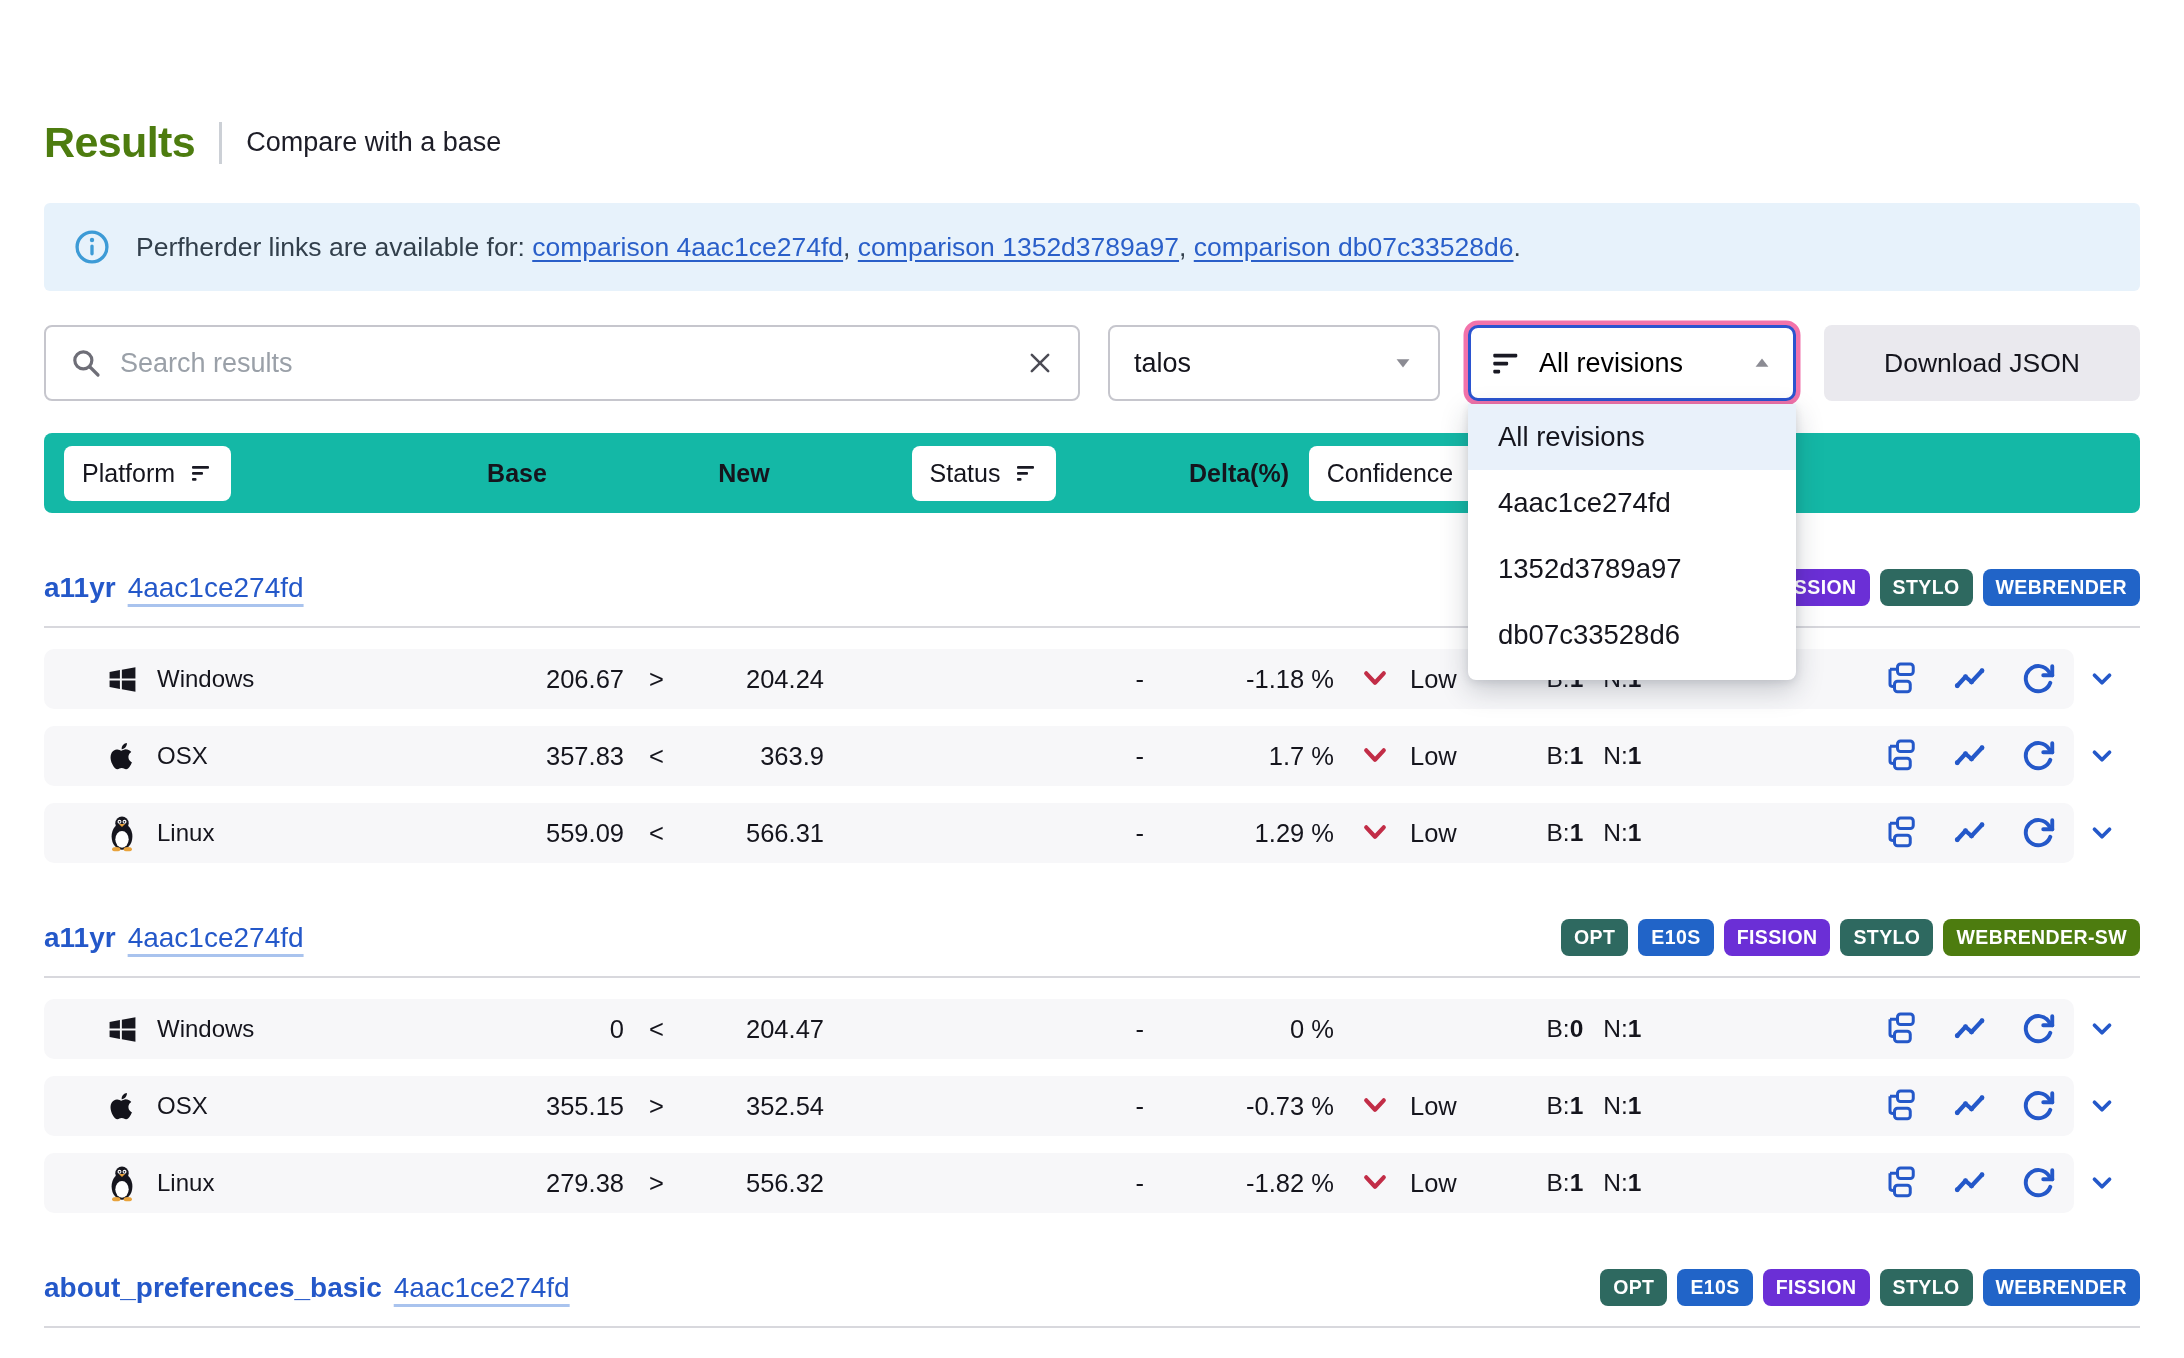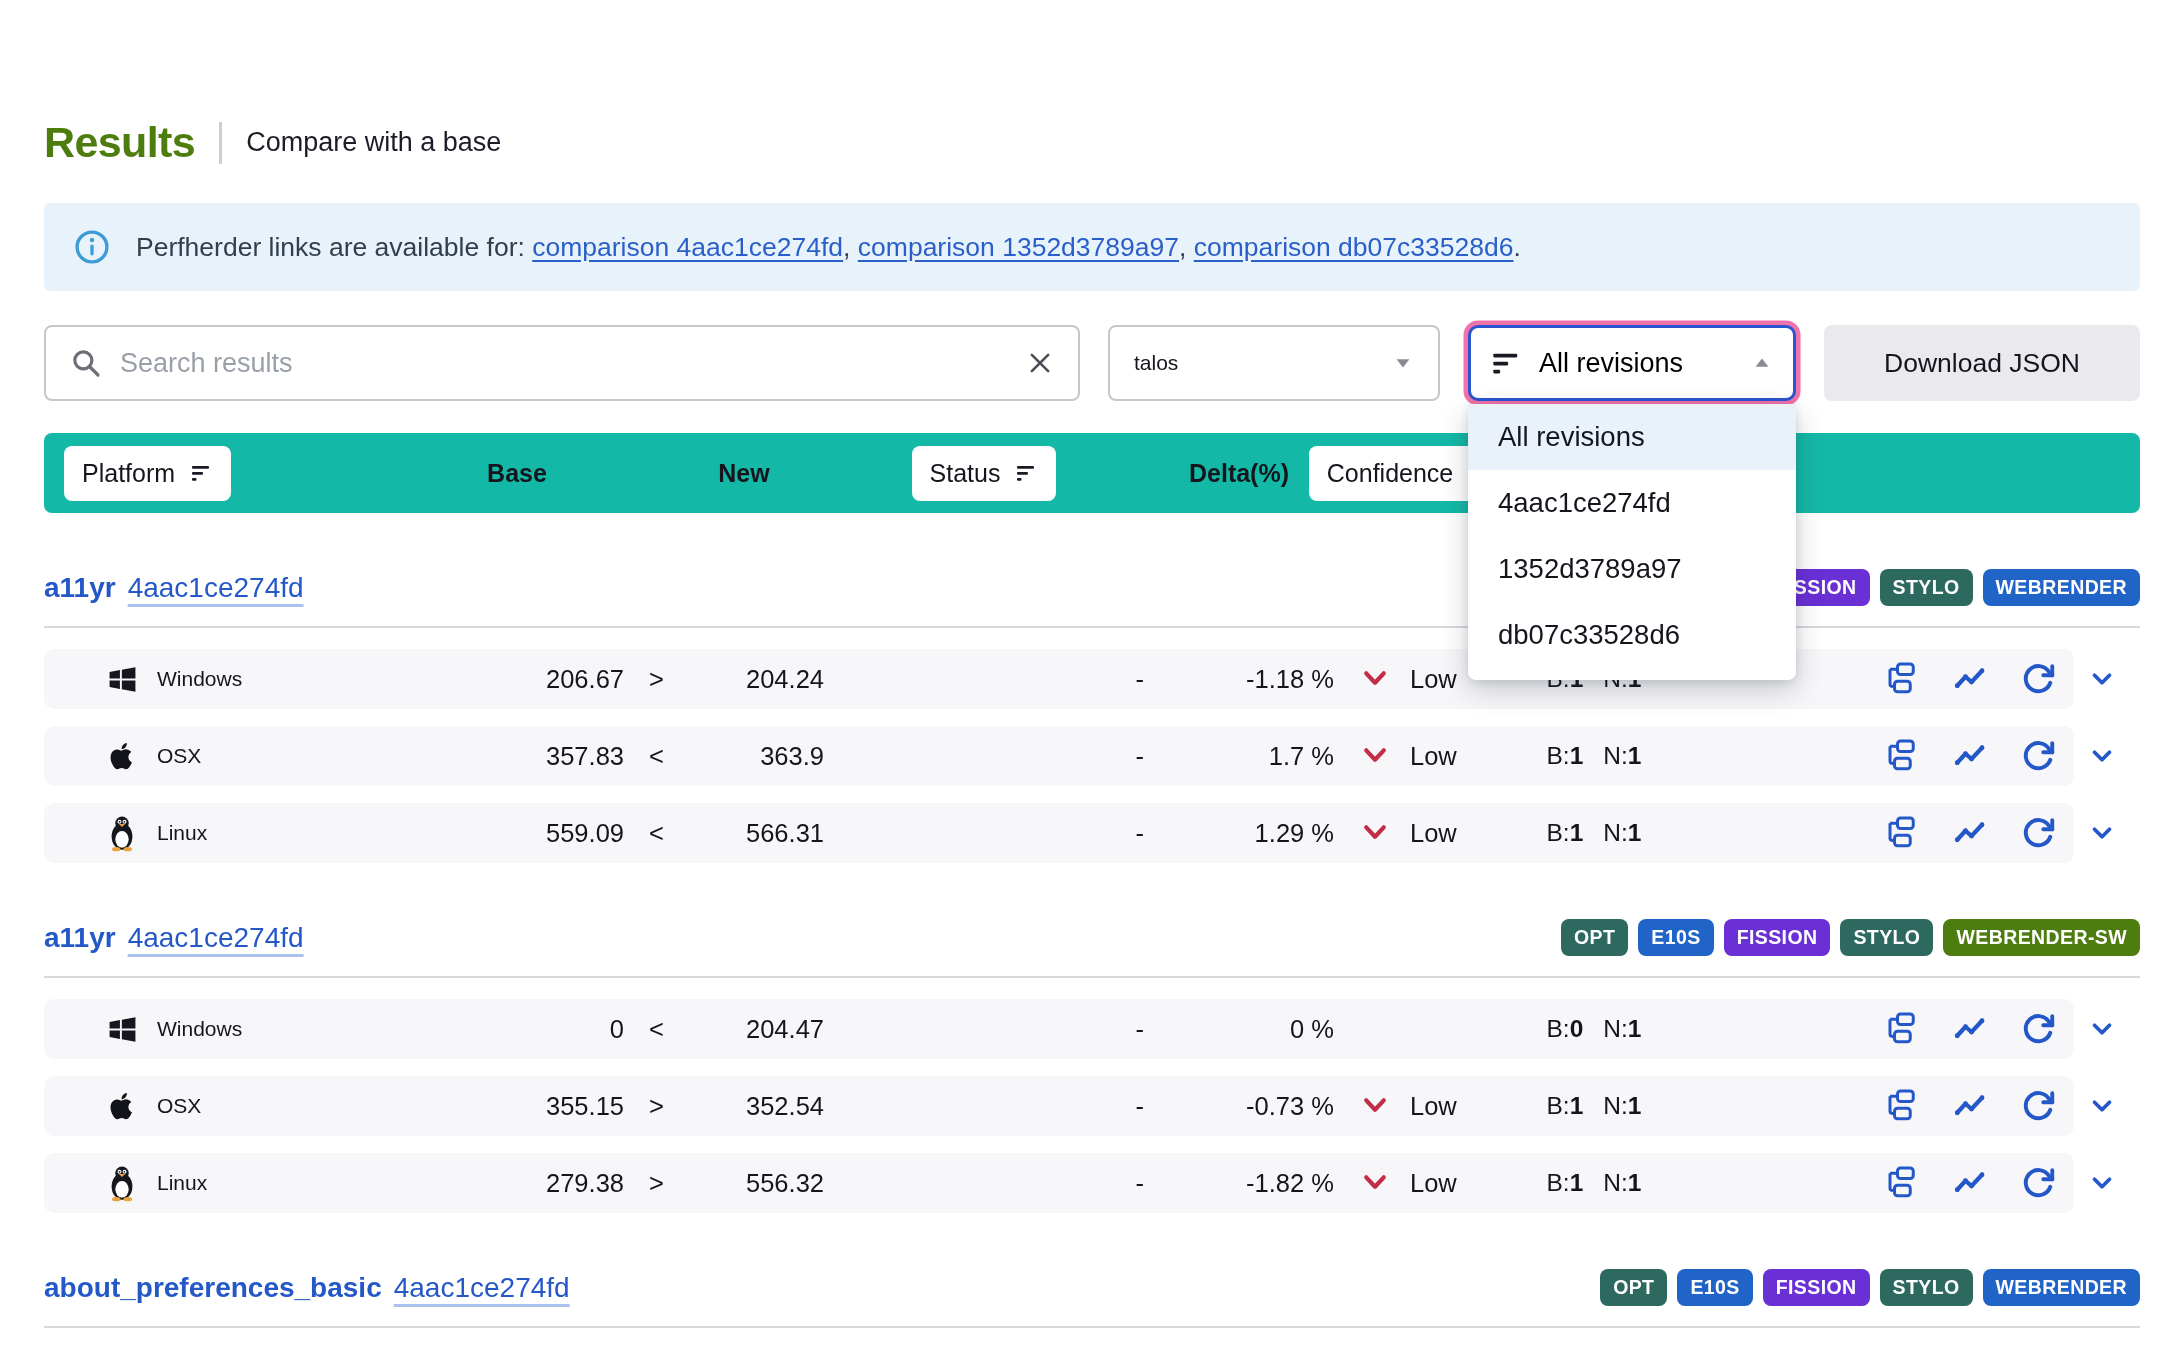--- a/index.html
+++ b/index.html
@@ -20,21 +20,21 @@
   .banner a { color:var(--link-blue); text-decoration:underline; text-underline-offset:4px; cursor:pointer; }
 
   
   .controls { margin-top:34px; display:flex; height:76px; gap:28px; }
   .searchbox { width:1036px; border:2px solid #c6c6cd; border-radius:8px;
     display:flex; align-items:center; padding:16px 24px; gap:18px; background:#fff; }
   .searchbox input { border:none; outline:none; flex:1; font-size:27px; color:#1a1a24;
     font-family:"Liberation Sans", sans-serif; background:transparent; }
   .searchbox input::placeholder { color:#9aa0a8; }
   .select { width:332px; border:2px solid #c6c6cd; border-radius:8px; background:#fff;
-    display:flex; align-items:center; padding:0 24px; font-size:21px; cursor:pointer; }
+    display:flex; align-items:center; padding:0 24px; font-size:27px; cursor:pointer; }
   .select .lbl { flex:1; text-align:left; }
   .allrev { width:328px; background:#fff; border:3px solid var(--focus-border); border-radius:10px;
     box-shadow:0 0 0 4.5px var(--focus-ring); display:flex; align-items:center; gap:16px;
     padding:0 20px; font-size:27px; cursor:pointer; font-family:"Liberation Sans", sans-serif; }
   .allrev .lbl { flex:1; text-align:left; }
   .download { width:316px; background:#eae9ee; border:none; border-radius:8px; font-size:26.5px;
     color:#15151d; cursor:pointer; font-family:"Liberation Sans", sans-serif; }
 
   
   .dropdown { position:absolute; left:1468px; top:404px; width:328px; background:#fff; z-index:40;
@@ -63,21 +63,21 @@
     text-decoration-color:#a9c3ee; text-decoration-thickness:2.5px; text-underline-offset:7px; cursor:pointer; }
   .tags { display:flex; gap:10px; }
   .tag { height:37px; border-radius:8px; color:#fff; font-size:19.5px; font-weight:700;
     display:inline-flex; align-items:center; padding:0 13px; letter-spacing:.4px; }
   .sec-divider { margin-top:20px; border:none; border-top:2px solid #d8d8dd; }
 
   .rows { margin-top:21px; display:flex; flex-direction:column; gap:17px; }
   .row { display:flex; align-items:stretch; height:60px; }
   .row-band { width:2030px; background:#f7f7f9; border-radius:10px; }
   .cell { font-size:25.5px; color:#15151d; }
-  .c-platform { display:flex; align-items:center; gap:15px; padding-left:58px; font-size:21px; }
+  .c-platform { display:flex; align-items:center; gap:15px; padding-left:58px; font-size:24px; }
   .os-icon { width:40px; display:flex; justify-content:center; align-items:center; }
   .c-center { text-align:right; }
   .c-conf { display:flex; align-items:center; gap:20px; padding-left:26px; }
   .c-runs { display:flex; gap:20px; justify-content:center; padding-right:80px; font-size:24.5px; }
   .c-runs b { font-weight:700; }
   .c-icons { display:flex; justify-content:flex-end; gap:24px; padding-right:14px; }
   .iconbtn { width:44px; height:44px; display:flex; align-items:center; justify-content:center;
     background:none; border:none; color:var(--accent-blue); cursor:pointer; }
   .expander { width:56px; display:flex; align-items:center; justify-content:center;
     background:none; border:none; color:var(--accent-blue); cursor:pointer; }

